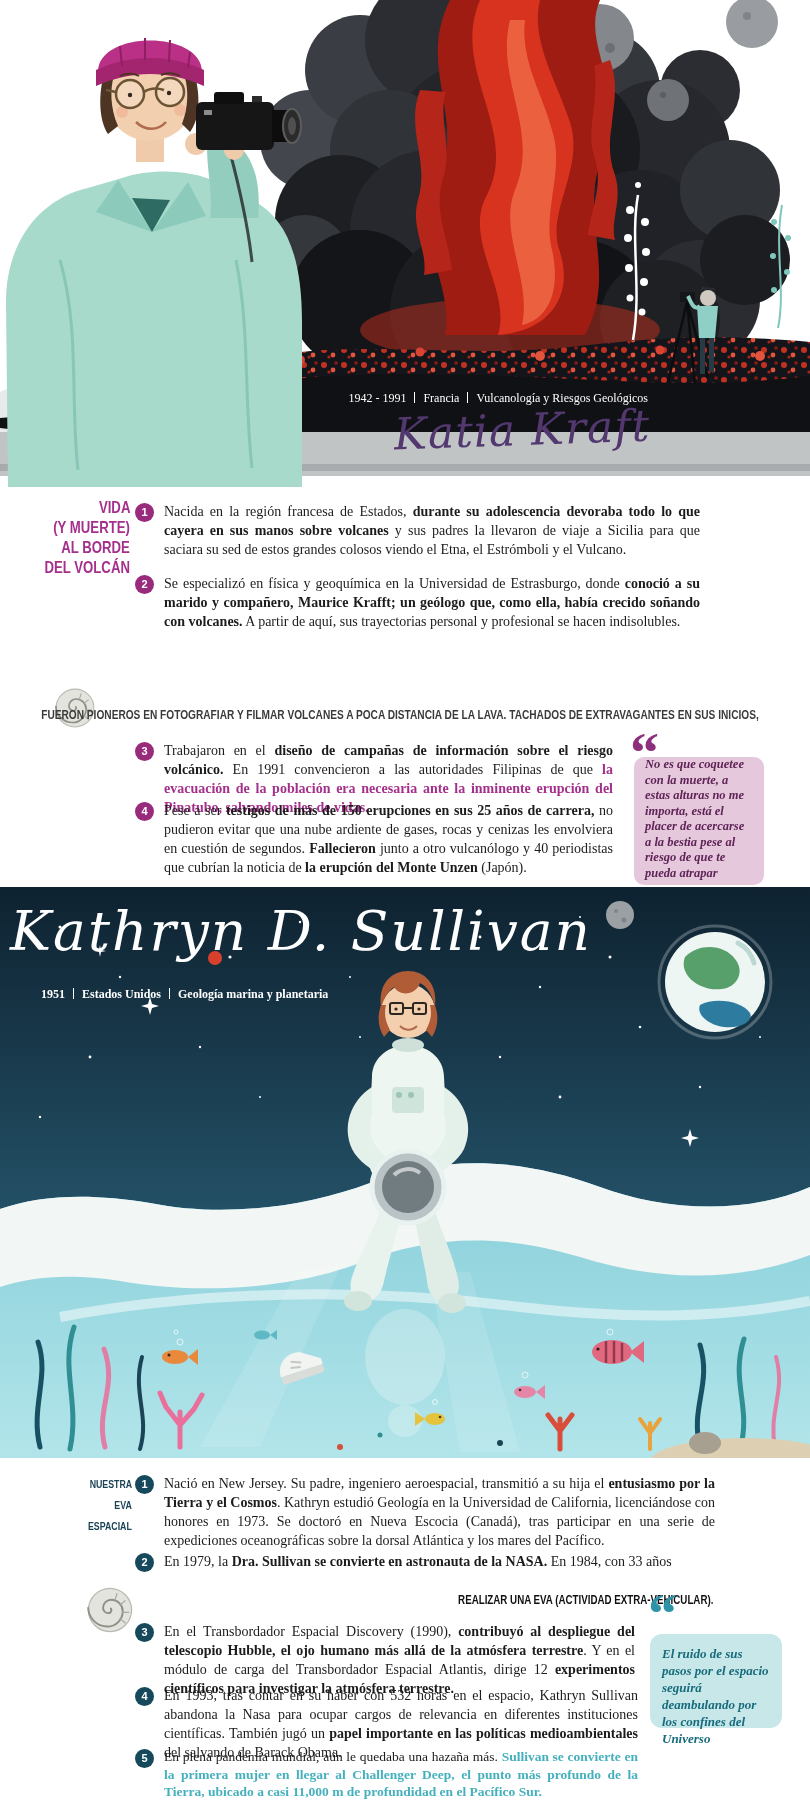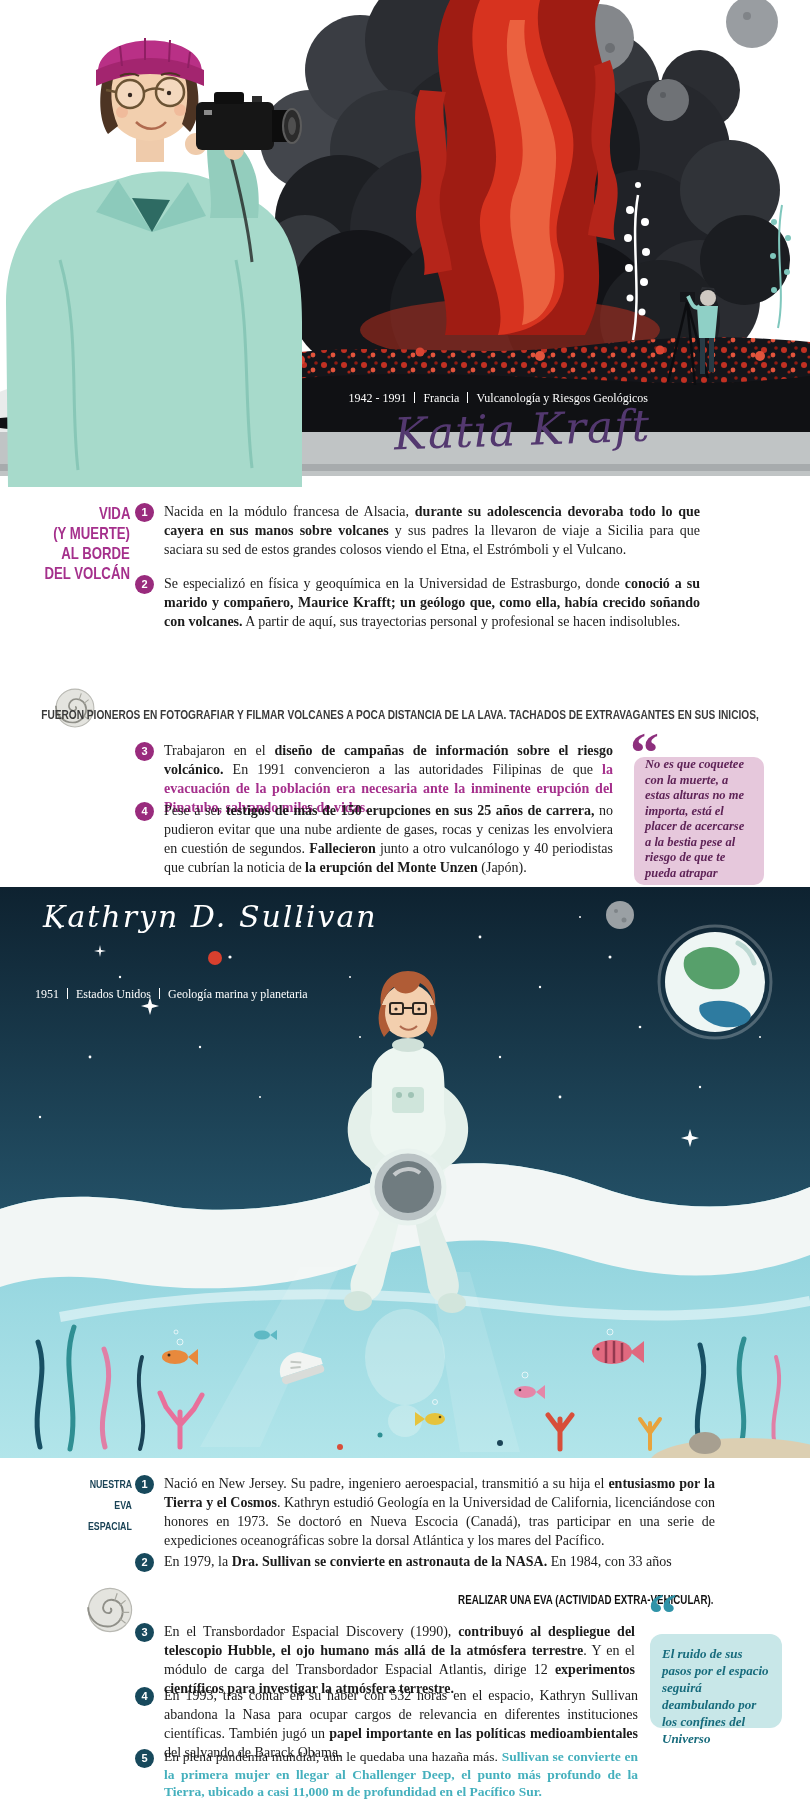--- a/index.html
+++ b/index.html
@@ -6,33 +6,33 @@
   .page{position:relative;width:810px;height:1800px;background:#fff;overflow:hidden;
         font-family:"Liberation Serif",serif;color:#1c1c1c;}
   
   .illus{position:absolute;left:0;width:746px;}
   .illus1{top:0;height:487px;}
   .illus2{top:887px;height:571px;}
   .illus svg{display:block;}
   .meta{position:absolute;color:#fff;font:12px "Liberation Serif",serif;white-space:nowrap;}
   .meta .sep{display:inline-block;width:1px;height:11px;background:#fff;margin:0 8px;vertical-align:-1px;}
   .meta1{top:391px;right:98px;}
-  .meta2{top:100px;left:35px;}
+  .meta2{top:100px;left:41px;font-weight:bold;}
   .sig{position:absolute;font-family:"DejaVu Serif",serif;font-style:italic;white-space:nowrap;}
   .sig1{top:404px;right:96px;font-size:44px;color:#53386f;transform:rotate(-2deg);letter-spacing:1px;}
-  .sig2{top:12px;left:43px;font-size:30px;color:#ffffff;letter-spacing:2px;}
+  .sig2{top:12px;left:10px;font-size:55px;color:#ffffff;letter-spacing:2px;}
   .reddot{position:absolute;top:64px;left:208px;width:14px;height:14px;border-radius:50%;background:#d8402e;}
   
   .content{position:absolute;left:0;width:810px;}
   .content1{top:497px;height:390px;}
   .content2{top:1458px;height:342px;}
   .sb{position:absolute;display:flex;flex-direction:column;align-items:flex-end;
       font-family:"Liberation Sans",sans-serif;font-weight:700;}
   .sb .sline{white-space:nowrap;transform:scaleX(.8);transform-origin:100% 50%;}
-  .sb1{left:24px;top:6px;width:106px;font-size:16.5px;line-height:20px;color:#a5308c;}
+  .sb1{left:24px;top:0;width:106px;font-size:16.5px;line-height:20px;color:#a5308c;}
   .sb2{left:24px;top:16px;width:108px;font-size:11px;line-height:21px;color:#1a4356;}
   .shell{position:absolute;}
   .para{position:absolute;display:flex;gap:10px;}
   .pnum{flex:none;width:19px;height:19px;margin-top:1px;border-radius:50%;color:#fff;
         font:700 11px/19px "Liberation Sans",sans-serif;text-align:center;}
   .c1 .pnum{background:#992b7d;}
   .c2 .pnum{background:#17495c;}
   .ptext{margin:0;flex:1;font-size:14px;line-height:19px;text-align:justify;}
   .ptext .b{font-weight:700;}
   .ptext .hl1{color:#a5308c;}
@@ -221,21 +221,21 @@
         <div class="sline">DEL VOLCÁN</div>
       </div>
     <svg class="shell" style="left:54px;top:190px;" width="42" height="42" viewBox="0 0 40 40">
       <circle cx="20" cy="20" r="18" fill="#e4e4df" stroke="#b9b9b3"></circle>
       <path d="M20,20 m0,-1.2 a1.2,1.2 0 0 1 1.2,1.2 a2.6,2.6 0 0 1 -2.6,2.6 a4.4,4.4 0 0 1 -4.4,-4.4 a6.8,6.8 0 0 1 6.8,-6.8 a9.6,9.6 0 0 1 9.6,9.6 a12.8,12.8 0 0 1 -12.8,12.8 a16,16 0 0 1 -16,-16" fill="none" stroke="#8f8f88" stroke-width="1.6"></path>
       <path d="M26,6 L24,12 M33,12 L28,16 M36,22 L30,22 M33,31 L28,27" stroke="#a8a8a0" stroke-width="1"></path>
     </svg>
 
     <div class="para c1" style="left:135px;top:5px;width:565px;">
       <span class="pnum">1</span>
-      <p class="ptext"><span>Nacida en la módulo francesa de Alsacia, </span><span class="b">durante su adolescencia devoraba todo lo que cayera en sus manos sobre volcanes</span><span> y sus padres la llevaron de viaje a Sicilia para que saciara su sed de estos grandes colosos viendo el Etna, el Estrómboli y el Vulcano.</span></p>
+      <p class="ptext"><span>Nacida en la región francesa de Estados, </span><span class="b">durante su adolescencia devoraba todo lo que cayera en sus manos sobre volcanes</span><span> y sus padres la llevaron de viaje a Sicilia para que saciara su sed de estos grandes colosos viendo el Etna, el Estrómboli y el Vulcano.</span></p>
     </div>
     <div class="para c1" style="left:135px;top:77px;width:565px;">
       <span class="pnum">2</span>
       <p class="ptext"><span>Se especializó en física y geoquímica en la Universidad de Estrasburgo, donde </span><span class="b">conoció a su marido y compañero, Maurice Krafft; un geólogo que, como ella, había crecido soñando con volcanes.</span><span> A partir de aquí, sus trayectorias personal y profesional se hacen indisolubles.</span></p>
     </div>
 
     <div class="banner1 cond">
       <div class="bline-wrap">
           <span class="bline"><span>FUERON PIONEROS EN FOTOGRAFIAR Y FILMAR VOLCANES A POCA DISTANCIA DE LA LAVA. TACHADOS DE EXTRAVAGANTES EN SUS INICIOS,</span></span>
         </div>

